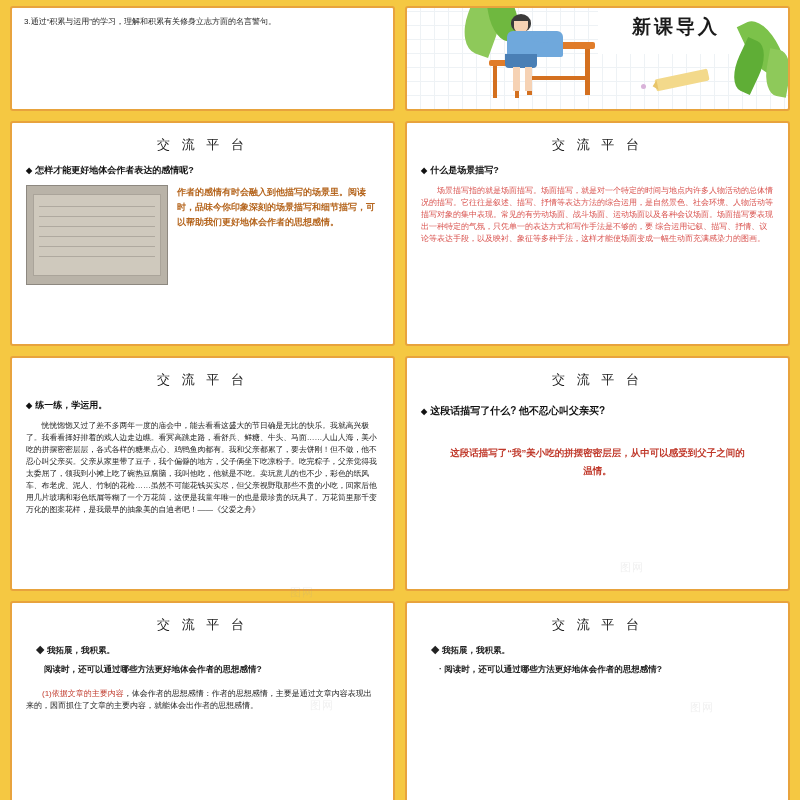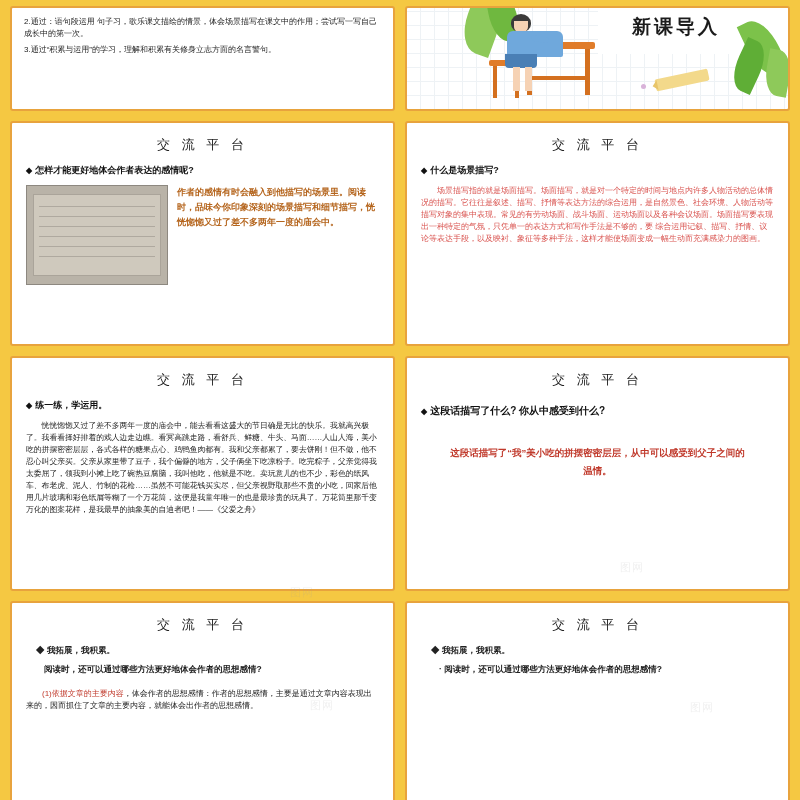--- a/index.html
+++ b/index.html
@@ -154,21 +154,20 @@
   .wm.d{left:310px;top:698px;}
   .wm-box{position:absolute;inset:0;pointer-events:none;}
 </style>
 </head>
 <body>
 
 <div class="grid">
 
   <div class="slide s-h">
     <div class="list">
-      <div>2.通过：语句段运用 句子习，歌乐课文描绘的情景，体会场景描写在课文中的作用；尝试写一写自己成长中的第一次。</div>
       <div>3.通过“积累与运用”的学习，理解和积累有关修身立志方面的名言警句。</div>
     </div>
   </div>
 
   <div class="slide s-h cover">
     <div class="lines"></div>
     <div class="band"></div>
     <div class="leaf l1"></div>
     <div class="leaf l2"></div>
     <div class="desk">
@@ -207,21 +206,21 @@
       </div>
       <div class="photo">
         <div class="pg"></div>
         <div class="pl" style="top:20px;"></div>
         <div class="pl" style="top:30px;"></div>
         <div class="pl" style="top:40px;"></div>
         <div class="pl" style="top:50px;"></div>
         <div class="pl" style="top:60px;"></div>
         <div class="pl" style="top:70px;"></div>
       </div>
-      <div class="photo-txt">作者的感情有时会融入到他描写的场景里。阅读时，品味今你印象深刻的场景描写和细节描写，恍恍惚惚又过了差不多两年一度的庙会中。</div>
+      <div class="photo-txt">作者的感情有时会融入到他描写的场景里。阅读时，品味今你印象深刻的场景描写和细节描写，可以帮助我们更好地体会作者的思想感情。</div>
       <div class="clear"></div>
     </div>
   </div>
 
   <div class="slide s-m">
     <div class="title">交 流 平 台</div>
     <div class="body">
       <div class="q">
         <span class="dia">◆</span><span>什么是场景描写?</span>
       </div>
@@ -236,21 +235,21 @@
         <span class="dia">◆</span><span>练一练，学运用。</span>
       </div>
       <p class="long">恍恍惚惚又过了差不多两年一度的庙会中，能去看看这盛大的节日确是无比的快乐。我就高兴极了。我看看择好排着的戏人边走边瞧。看冥高跳走路，看舒兵、鲜糖、牛头、马面……人山人海，美小吃的拼摆密密层层，各式各样的糖果点心、鸡鸭鱼肉都有。我和父亲都累了，要去饼刚！但不做，他不忍心叫父亲买。父亲从家里带了豆子，我个偏僻的地方，父子俩坐下吃凉粉子。吃完粽子，父亲觉得我太委屈了，领我到小摊上吃了碗热豆腐脑，我叫他吃，他就是不吃。卖玩意儿的也不少，彩色的纸风车、布老虎、泥人、竹制的花枪……虽然不可能花钱买实尽，但父亲视野取那些不贵的小吃，回家后他用几片玻璃和彩色纸屑等糊了一个万花筒，这便是我童年唯一的也是最珍贵的玩具了。万花筒里那千变万化的图案花样，是我最早的抽象美的自迪者吧！——《父爱之舟》</p>
     </div>
   </div>
 
   <div class="slide s-l">
     <div class="title">交 流 平 台</div>
     <div class="body">
       <div class="q" style="font-size:10px;margin:14px 0 26px 0;">
-        <span class="dia">◆</span><span>这段话描写了什么? 你从中感受到什么?</span>
+        <span class="dia">◆</span><span>这段话描写了什么? 他不忍心叫父亲买?</span>
       </div>
       <div class="center-red">这段话描写了“我”美小吃的拼摆密密层层，从中可以感受到父子之间的温情。</div>
     </div>
   </div>
 
   <div class="slide s-f">
     <div class="title">交 流 平 台</div>
     <div class="body">
       <div class="sub">
         <span class="dia">◆</span> <span>我拓展，我积累。</span>

